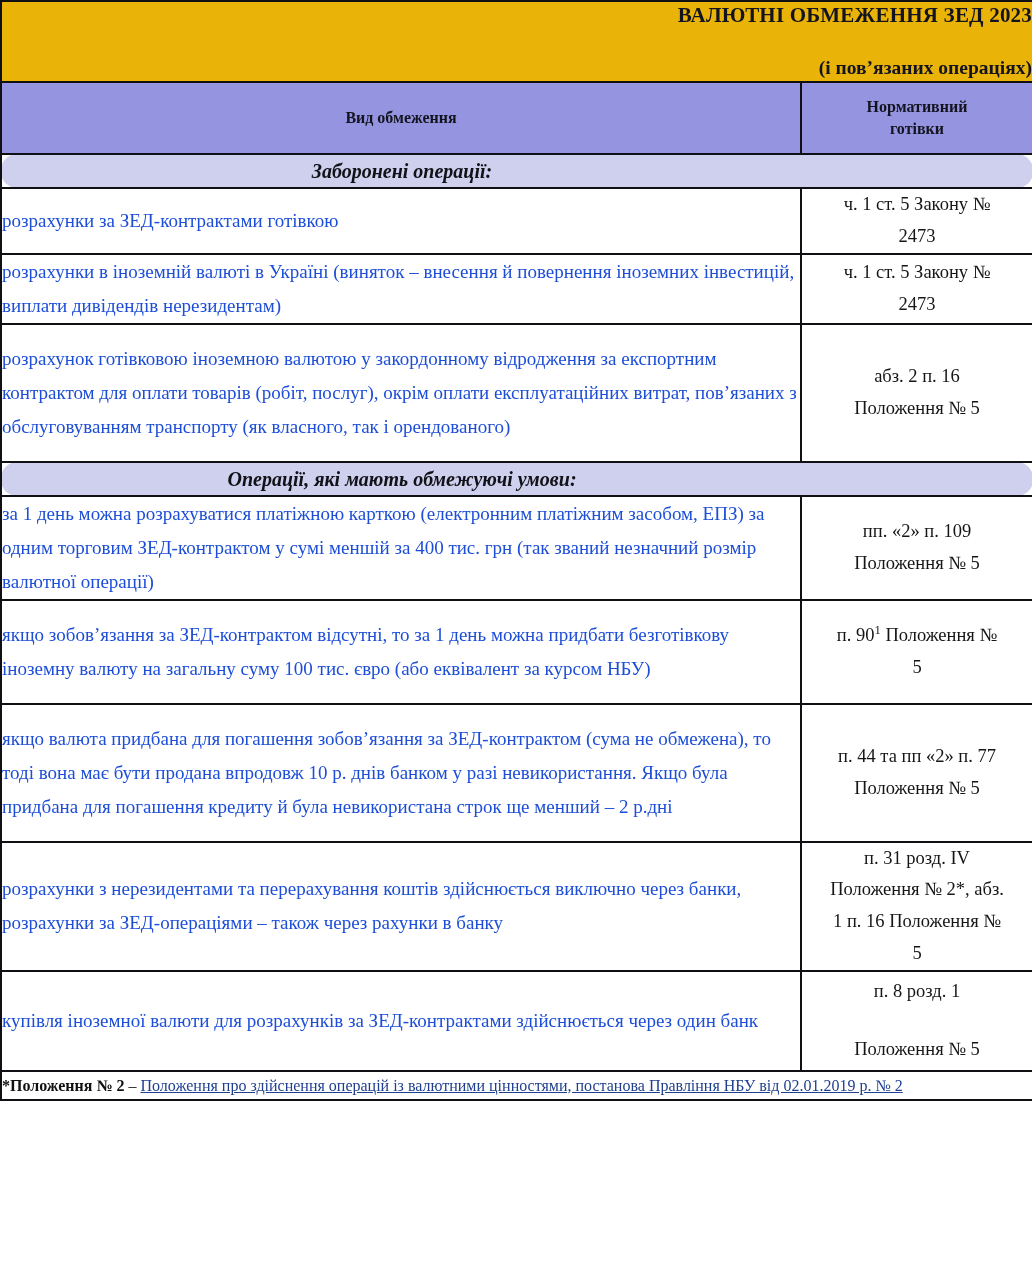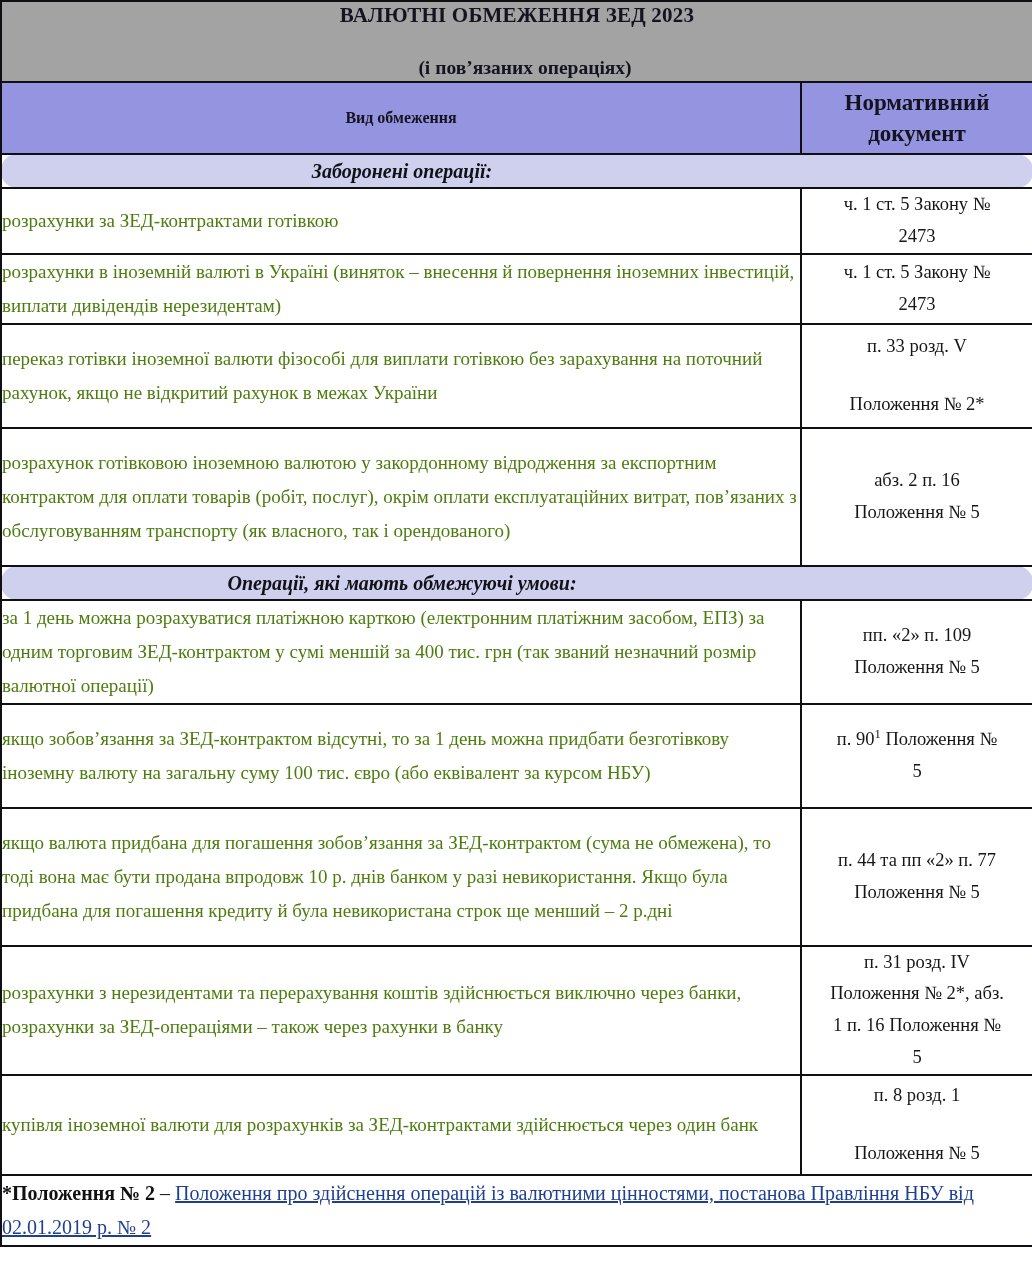--- a/index.html
+++ b/index.html
@@ -31,22 +31,22 @@
     padding: 0;
     vertical-align: middle;
   }
 
   
   .col-left  { width: 800px; }
   .col-right { width: 232px; }
 
   
   .title-cell {
-    background: #a3a3a3;
-    text-align: center;
+    background: #eab308;
+    text-align: right;
     padding: 10px 0 12px 0;
     height: 76px;
   }
   .title-main {
     font-weight: bold;
     font-size: 21px;
     letter-spacing: 0.2px;
     color: #141420;
     line-height: 1.25;
   }
@@ -63,21 +63,21 @@
   .colhead {
     background: #9494e0;
     height: 72px;
     text-align: center;
     font-weight: bold;
     font-size: 16px;
     color: #141420;
     padding: 4px 8px;
     line-height: 1.35;
   }
-  .colhead.right { font-size: 23px; }
+  .colhead.right { font-size: 16px; }
 
   
   .section-cell {
     background: #cfcfee;
     height: 34px;
     padding: 2px 0 4px 0;
     border-radius: 16px;
   }
   .section-inner {
     width: 800px;
@@ -89,41 +89,41 @@
     line-height: 1.2;
   }
 
   
   .body-left {
     background: #ffffff;
     padding: 6px 6px 6px 6px;
     font-size: 19px;
     line-height: 1.78;
     text-align: left;
-    color: #4d7c0f;
+    color: #1d4ed8;
   }
   .body-right {
     background: #ffffff;
     padding: 6px 6px;
     font-size: 18.5px;
     line-height: 1.72;
     text-align: center;
     color: #161616;
     margin-top: 20px;
   }
   .body-right .spaced { display: block; }
   .body-right .gap-top { margin-top: 26px; }
 
   sup.sup { font-size: 0.68em; vertical-align: super; line-height: 0; }
 
   
   .footnote-cell {
     background: #ffffff;
     padding: 6px 6px 8px 4px;
-    font-size: 20px;
+    font-size: 16px;
     line-height: 1.72;
     text-align: left;
   }
   .fn-label {
     font-weight: bold;
     color: #111111;
   }
   .fn-dash { color: #111111; }
   .fn-link {
     color: #1f3f8f;
@@ -146,21 +146,21 @@
         <td class="title-cell" colspan="2">
           <div class="title-main">ВАЛЮТНІ ОБМЕЖЕННЯ ЗЕД 2023</div>
           <div class="title-sub">(і пов’язаних операціях)</div>
         </td>
       </tr>
 
       <tr>
         <td class="colhead">Вид обмеження</td>
         <td class="colhead right">
           <span>Нормативний</span><br>
-          <span>документ</span>
+          <span>готівки</span>
         </td>
       </tr>
 
       <tr>
         <td class="section-cell" colspan="2">
           <div class="section-inner">Заборонені операції:</div>
         </td>
       </tr>
 
       <tr>
@@ -172,27 +172,20 @@
       </tr>
 
       <tr>
         <td class="body-left" style="height:70px">розрахунки в іноземній валюті в Україні (виняток – внесення й повернення іноземних інвестицій, виплати дивідендів нерезидентам)</td>
         <td class="body-right">
           <span class="spaced">ч. 1 ст. 5 Закону №</span>
           <span class="spaced">2473</span>
         </td>
       </tr>
 
-      <tr>
-        <td class="body-left" style="height:104px">переказ готівки іноземної валюти фізособі для виплати готівкою без зарахування на поточний рахунок, якщо не відкритий рахунок в межах України</td>
-        <td class="body-right">
-          <span class="spaced">п. 33 розд. V</span>
-          <span class="spaced gap-top">Положення № 2*</span>
-        </td>
-      </tr>
 
       <tr>
         <td class="body-left" style="height:138px">розрахунок готівковою іноземною валютою у закордонному відродження за експортним контрактом для оплати товарів (робіт, послуг), окрім оплати експлуатаційних витрат, пов’язаних з обслуговуванням транспорту (як власного, так і орендованого)</td>
         <td class="body-right">
           <span class="spaced">абз. 2 п. 16</span>
           <span class="spaced">Положення № 5</span>
         </td>
       </tr>
 
       <tr>

